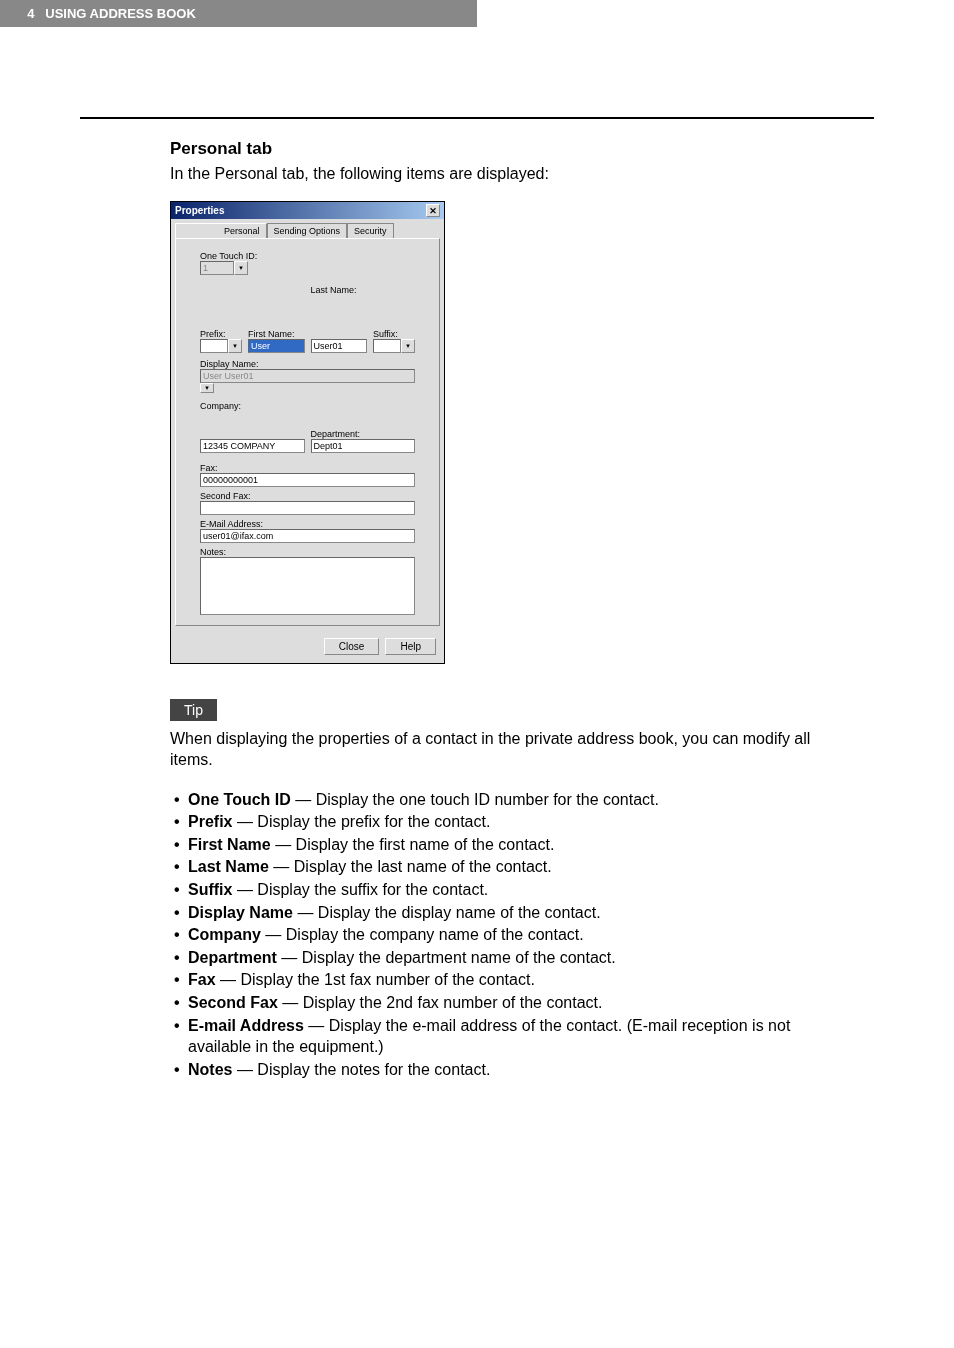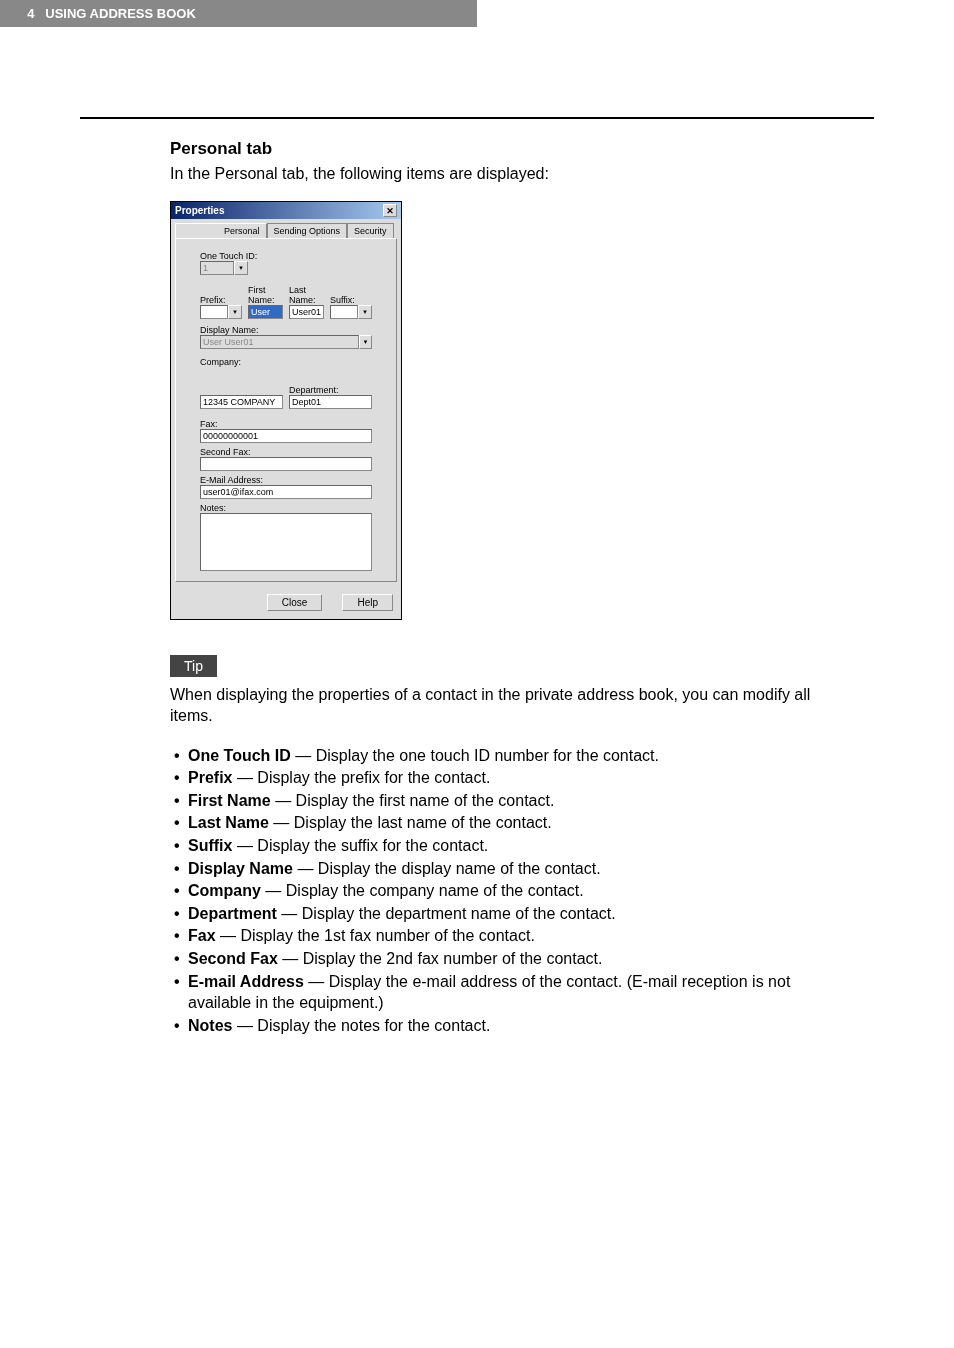--- a/index.html
+++ b/index.html
@@ -35,21 +35,21 @@
     .section-title {
       font-weight: bold;
       font-size: 17px;
       margin-bottom: 6px;
     }
     .intro-text {
       font-size: 16px;
       margin-bottom: 18px;
     }
     .dialog-window {
-      width: 232px;
+      width: 275px;
       border: 1px solid #000;
       font-family: Tahoma, sans-serif;
       font-size: 9px;
       background: #ddd;
     }
     .dialog-titlebar {
       background: linear-gradient(to right, #0a246a, #a6caf0);
       color: #fff;
       padding: 2px 4px;
       font-size: 10px;
@@ -134,21 +134,21 @@
       border: 1px solid #888;
       border-top-color: #666;
       border-left-color: #666;
       background: #fff;
       resize: none;
       font-family: Tahoma, sans-serif;
     }
     .dialog-buttons {
       display: flex;
       justify-content: flex-end;
-      gap: 20px;
+      gap: 6px;
       padding: 8px;
     }
     .dialog-btn {
       font-size: 10px;
       padding: 2px 14px;
       background: #ddd;
       border: 1px solid #888;
       border-top-color: #fff;
       border-left-color: #fff;
       font-family: Tahoma, sans-serif;
@@ -251,35 +251,35 @@
             <label class="form-label">Prefix:</label>
             <div style="display:flex;">
               <input class="form-input" style="width: 28px;" value="">
               <span class="dropdown-arrow">▾</span>
             </div>
           </div>
           <div class="col" style="flex:1;">
             <label class="form-label">First Name:</label>
             <input class="form-input" style="background: rgb(49, 106, 197); color: rgb(255, 255, 255);" value="User">
           </div>
-          <div class="col" style="flex:1;">
+          <div class="col" style="flex:1;gap:44px;">
             <label class="form-label">Last Name:</label>
             <input class="form-input" value="User01" style="">
           </div>
           <div class="col" style="width:42px;">
             <label class="form-label">Suffix:</label>
             <div style="display:flex;">
               <input class="form-input" style="width: 28px;" value="">
               <span class="dropdown-arrow">▾</span>
             </div>
           </div>
         </div>
 
         <label class="form-label" style="margin-top:6px;">Display Name:</label>
-        <div style="display:flex;">
+        <div style="display:flex;flex-direction:column;">
           <input class="form-input disabled" disabled="" value="User User01" style="">
           <span class="dropdown-arrow">▾</span>
         </div>
 
         <div class="row-flex" style="margin-top:4px;">
           <div class="col" style="flex:1;gap:28px;">
             <label class="form-label">Company:</label>
             <input class="form-input" value="12345 COMPANY" style="">
           </div>
           <div class="col" style="flex:1;">

